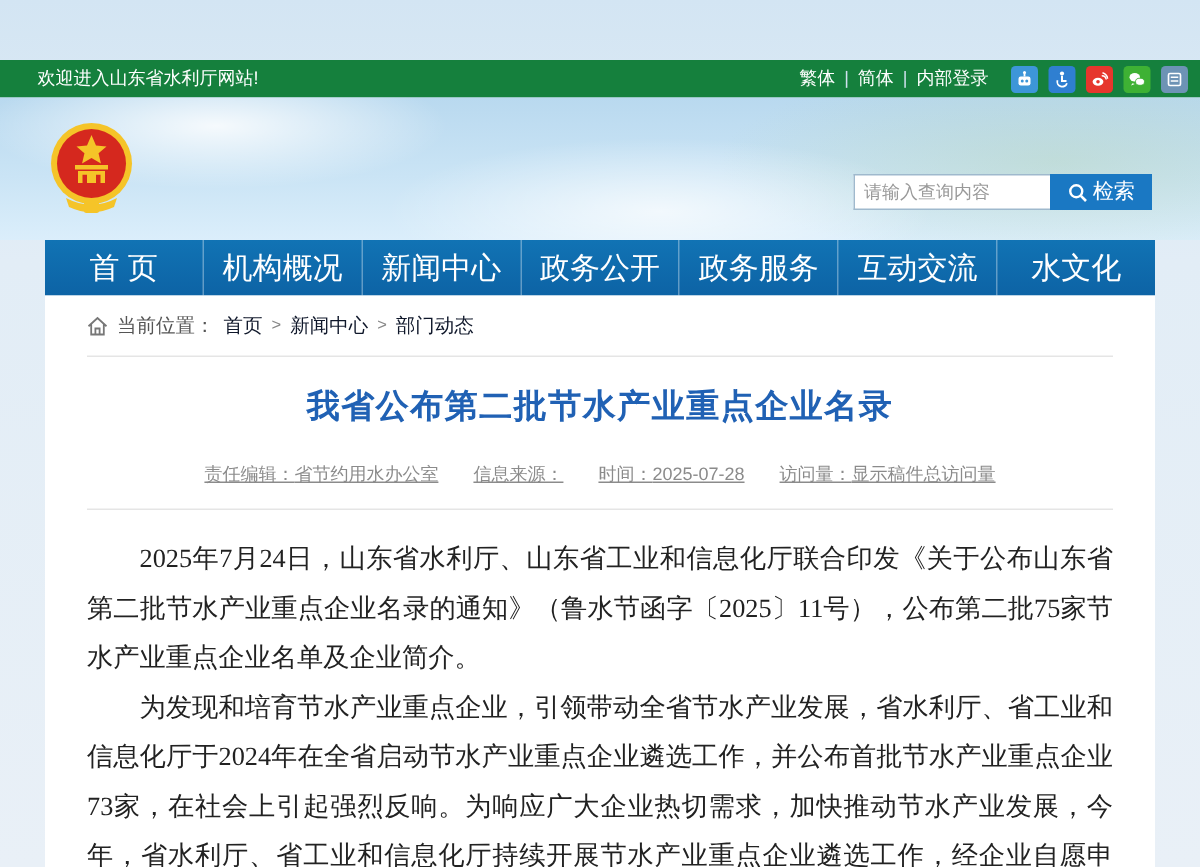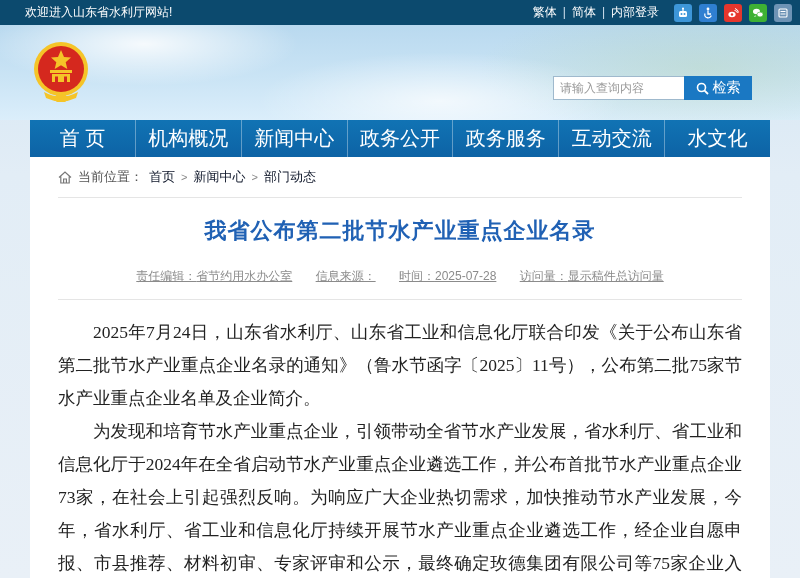--- a/index.html
+++ b/index.html
@@ -3,23 +3,23 @@
 <meta charset="utf-8">
 <style>
   * { margin:0; padding:0; box-sizing:border-box; }
   html,body { width:800px; height:578px; overflow:hidden; }
   body {
     font-family:"Liberation Sans","DejaVu Sans",sans-serif;
     background:linear-gradient(180deg,#d3e5f3 0%,#e2edf6 30%,#e9f0f7 100%);
   }
   
   .topbar {
-    height:25px; background:#0c4a6e;
+    height:25px; background:#15803d;
     display:flex; align-items:center; justify-content:space-between;
-    padding:0 8px 0 25px; color:#fff; font-size:12px;
+    padding:0 8px 0 25px; color:#fff; font-size:12px;margin-top:40px;
   }
   .topbar-right { display:flex; align-items:flex-start; gap:7px; }
   .topbar-links { display:flex; align-items:center; gap:6px; margin-right:8px; }
   .topbar-link { color:#fff; text-decoration:none; cursor:pointer; }
   .topbar-sep { color:#cfe0ee; }
   .sq-icon {
     width:18px; height:18px; border-radius:3px; display:flex;
     align-items:center; justify-content:center; cursor:pointer;
   }
   .sq-robot { background:#3d96d8; }
@@ -44,21 +44,21 @@
   .site-title-cn {
     font-size:24px; font-weight:bold; color:#1b7ac2; letter-spacing:1px;
     text-shadow:1px 0 #fff,-1px 0 #fff,0 1px #fff,0 -1px #fff,1px 1px #fff,-1px -1px #fff;
     white-space:nowrap;
   }
   .site-title-en {
     font-size:10px; font-weight:bold; color:#2a86c8; letter-spacing:3.4px;
     margin-top:6px; white-space:nowrap;
   }
   .search-box {
-    position:absolute; right:48px; top:51px; display:flex; height:38px;
+    position:absolute; right:32px; top:51px; display:flex; height:38px;
   }
   .search-input {
     width:131px; height:24px; border:1px solid #9fb9cd; border-right:none;
     padding:0 6px; font-size:12px; color:#333; background:#fff; outline:none;
   }
   .search-input::placeholder { color:#999; }
   .search-btn {
     width:68px; height:24px; background:#1a78c3; border:none; color:#ffffff;
     font-size:14px; display:flex; align-items:center; justify-content:center;
     gap:4px; cursor:pointer;

